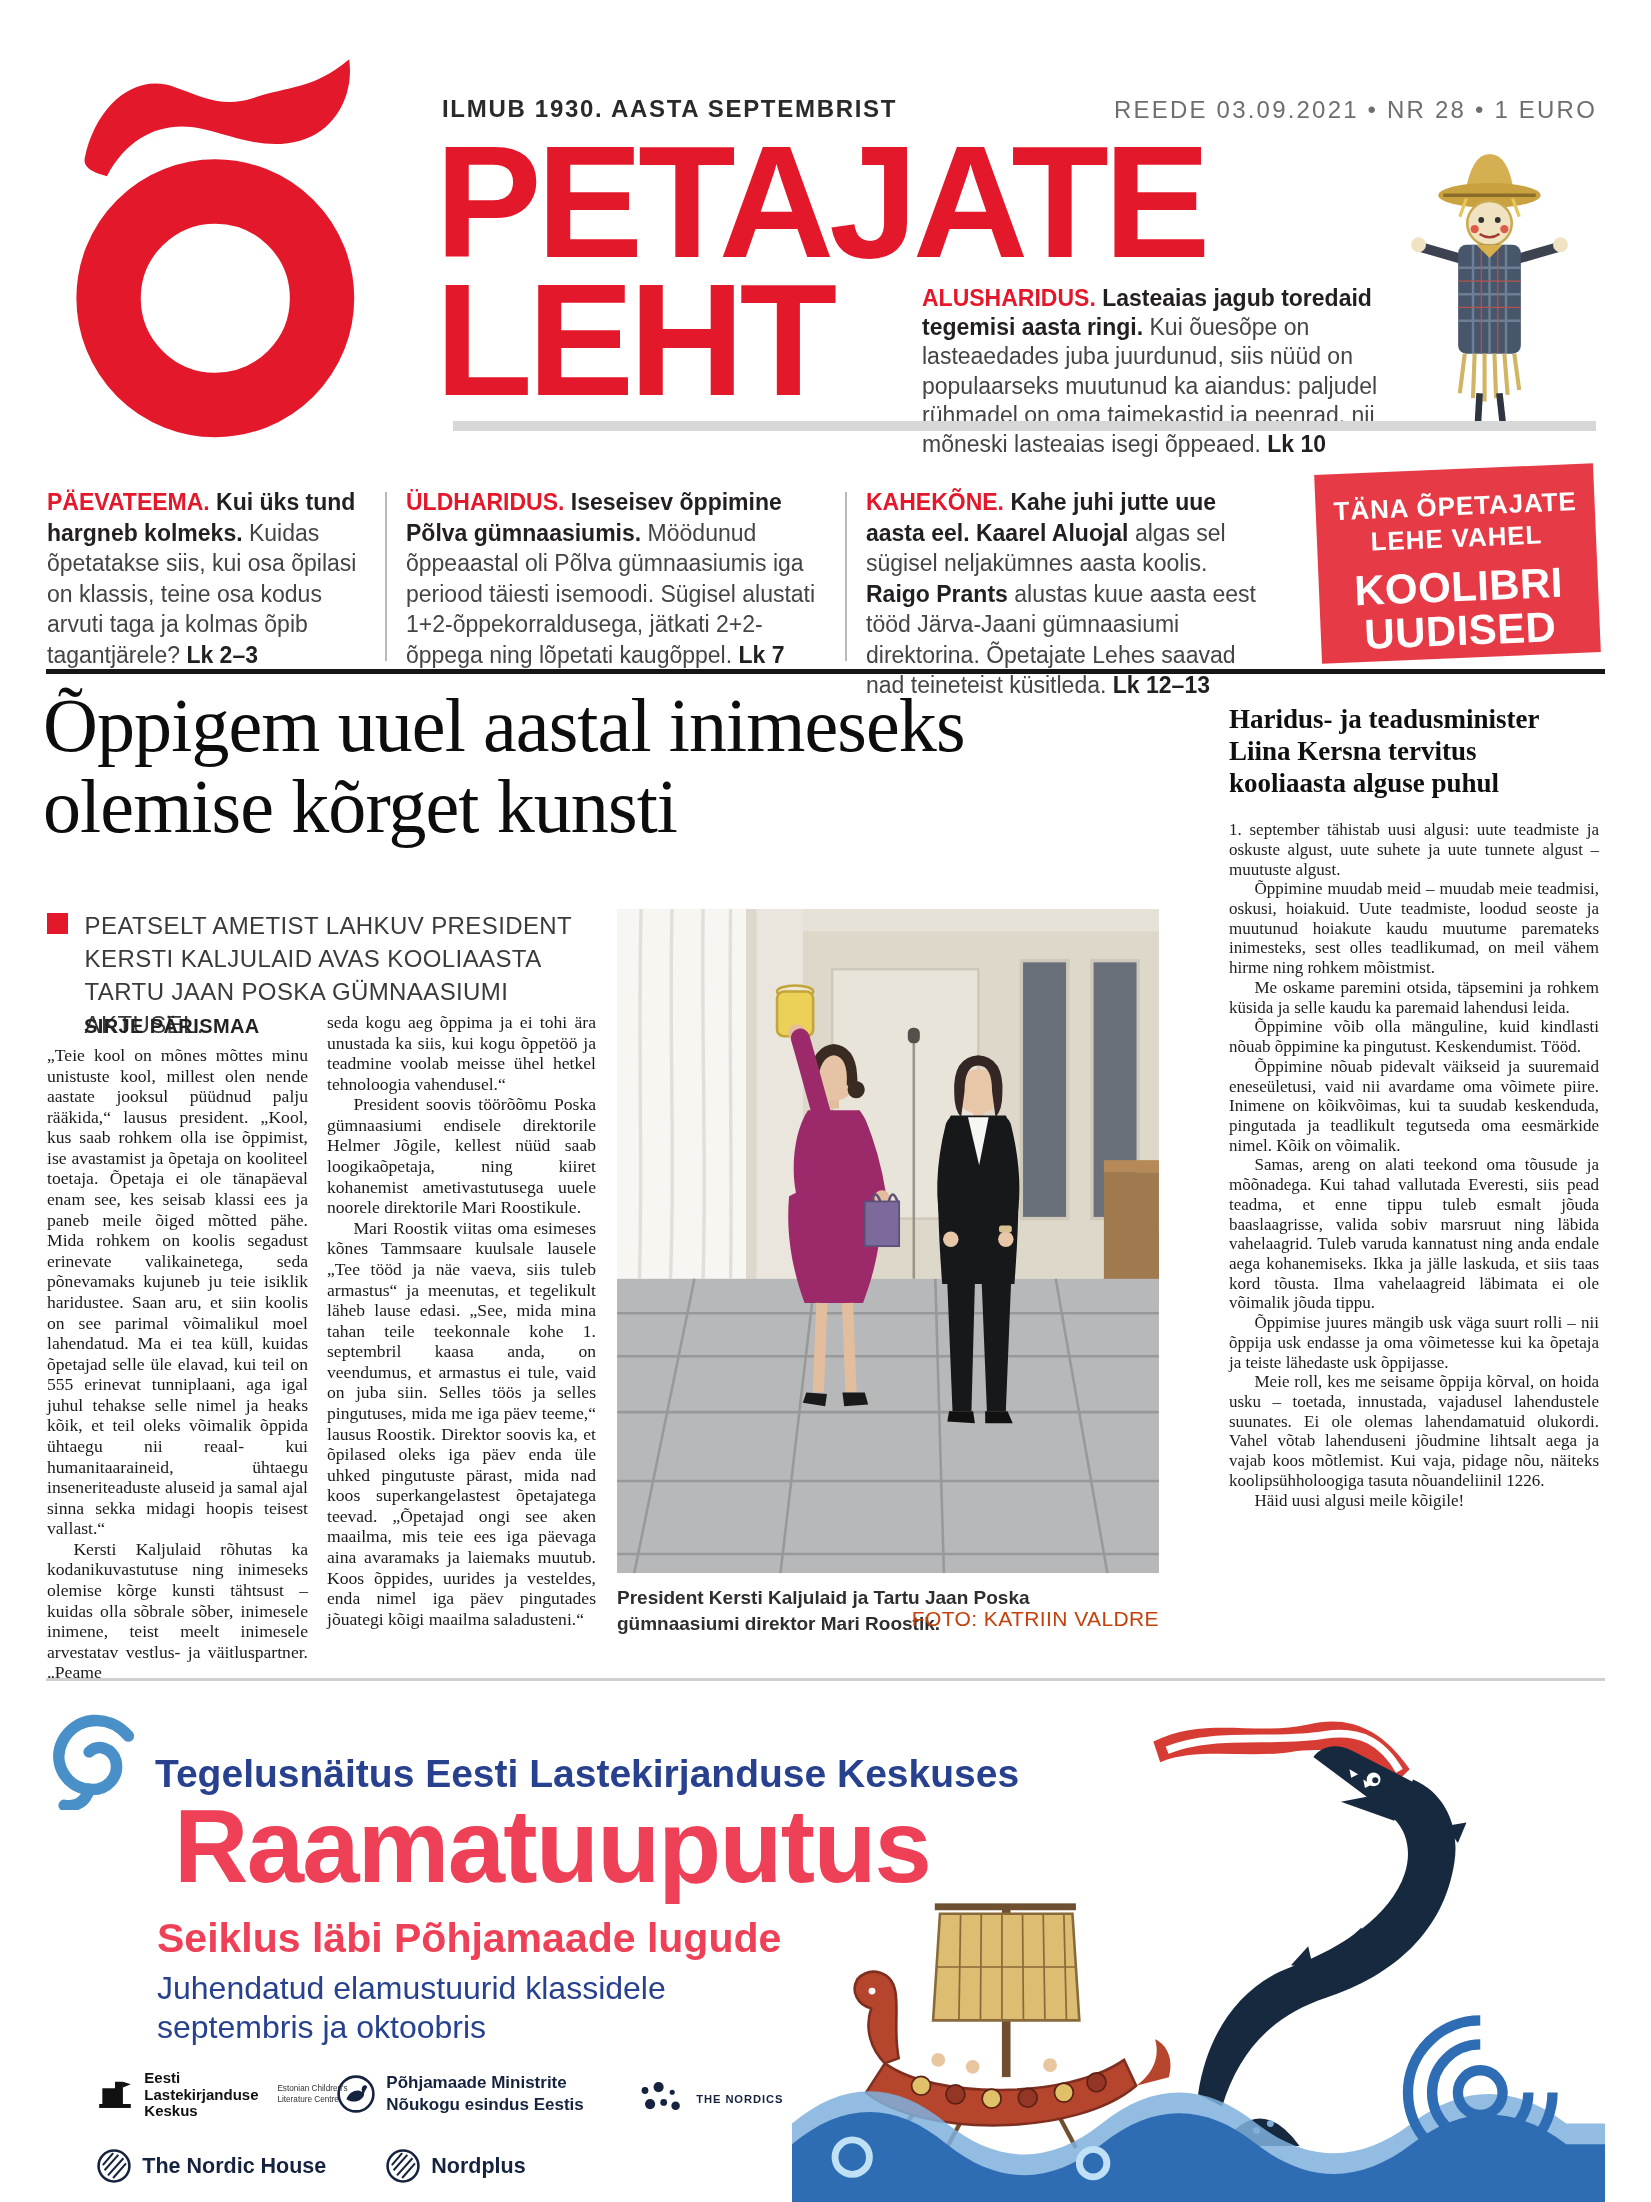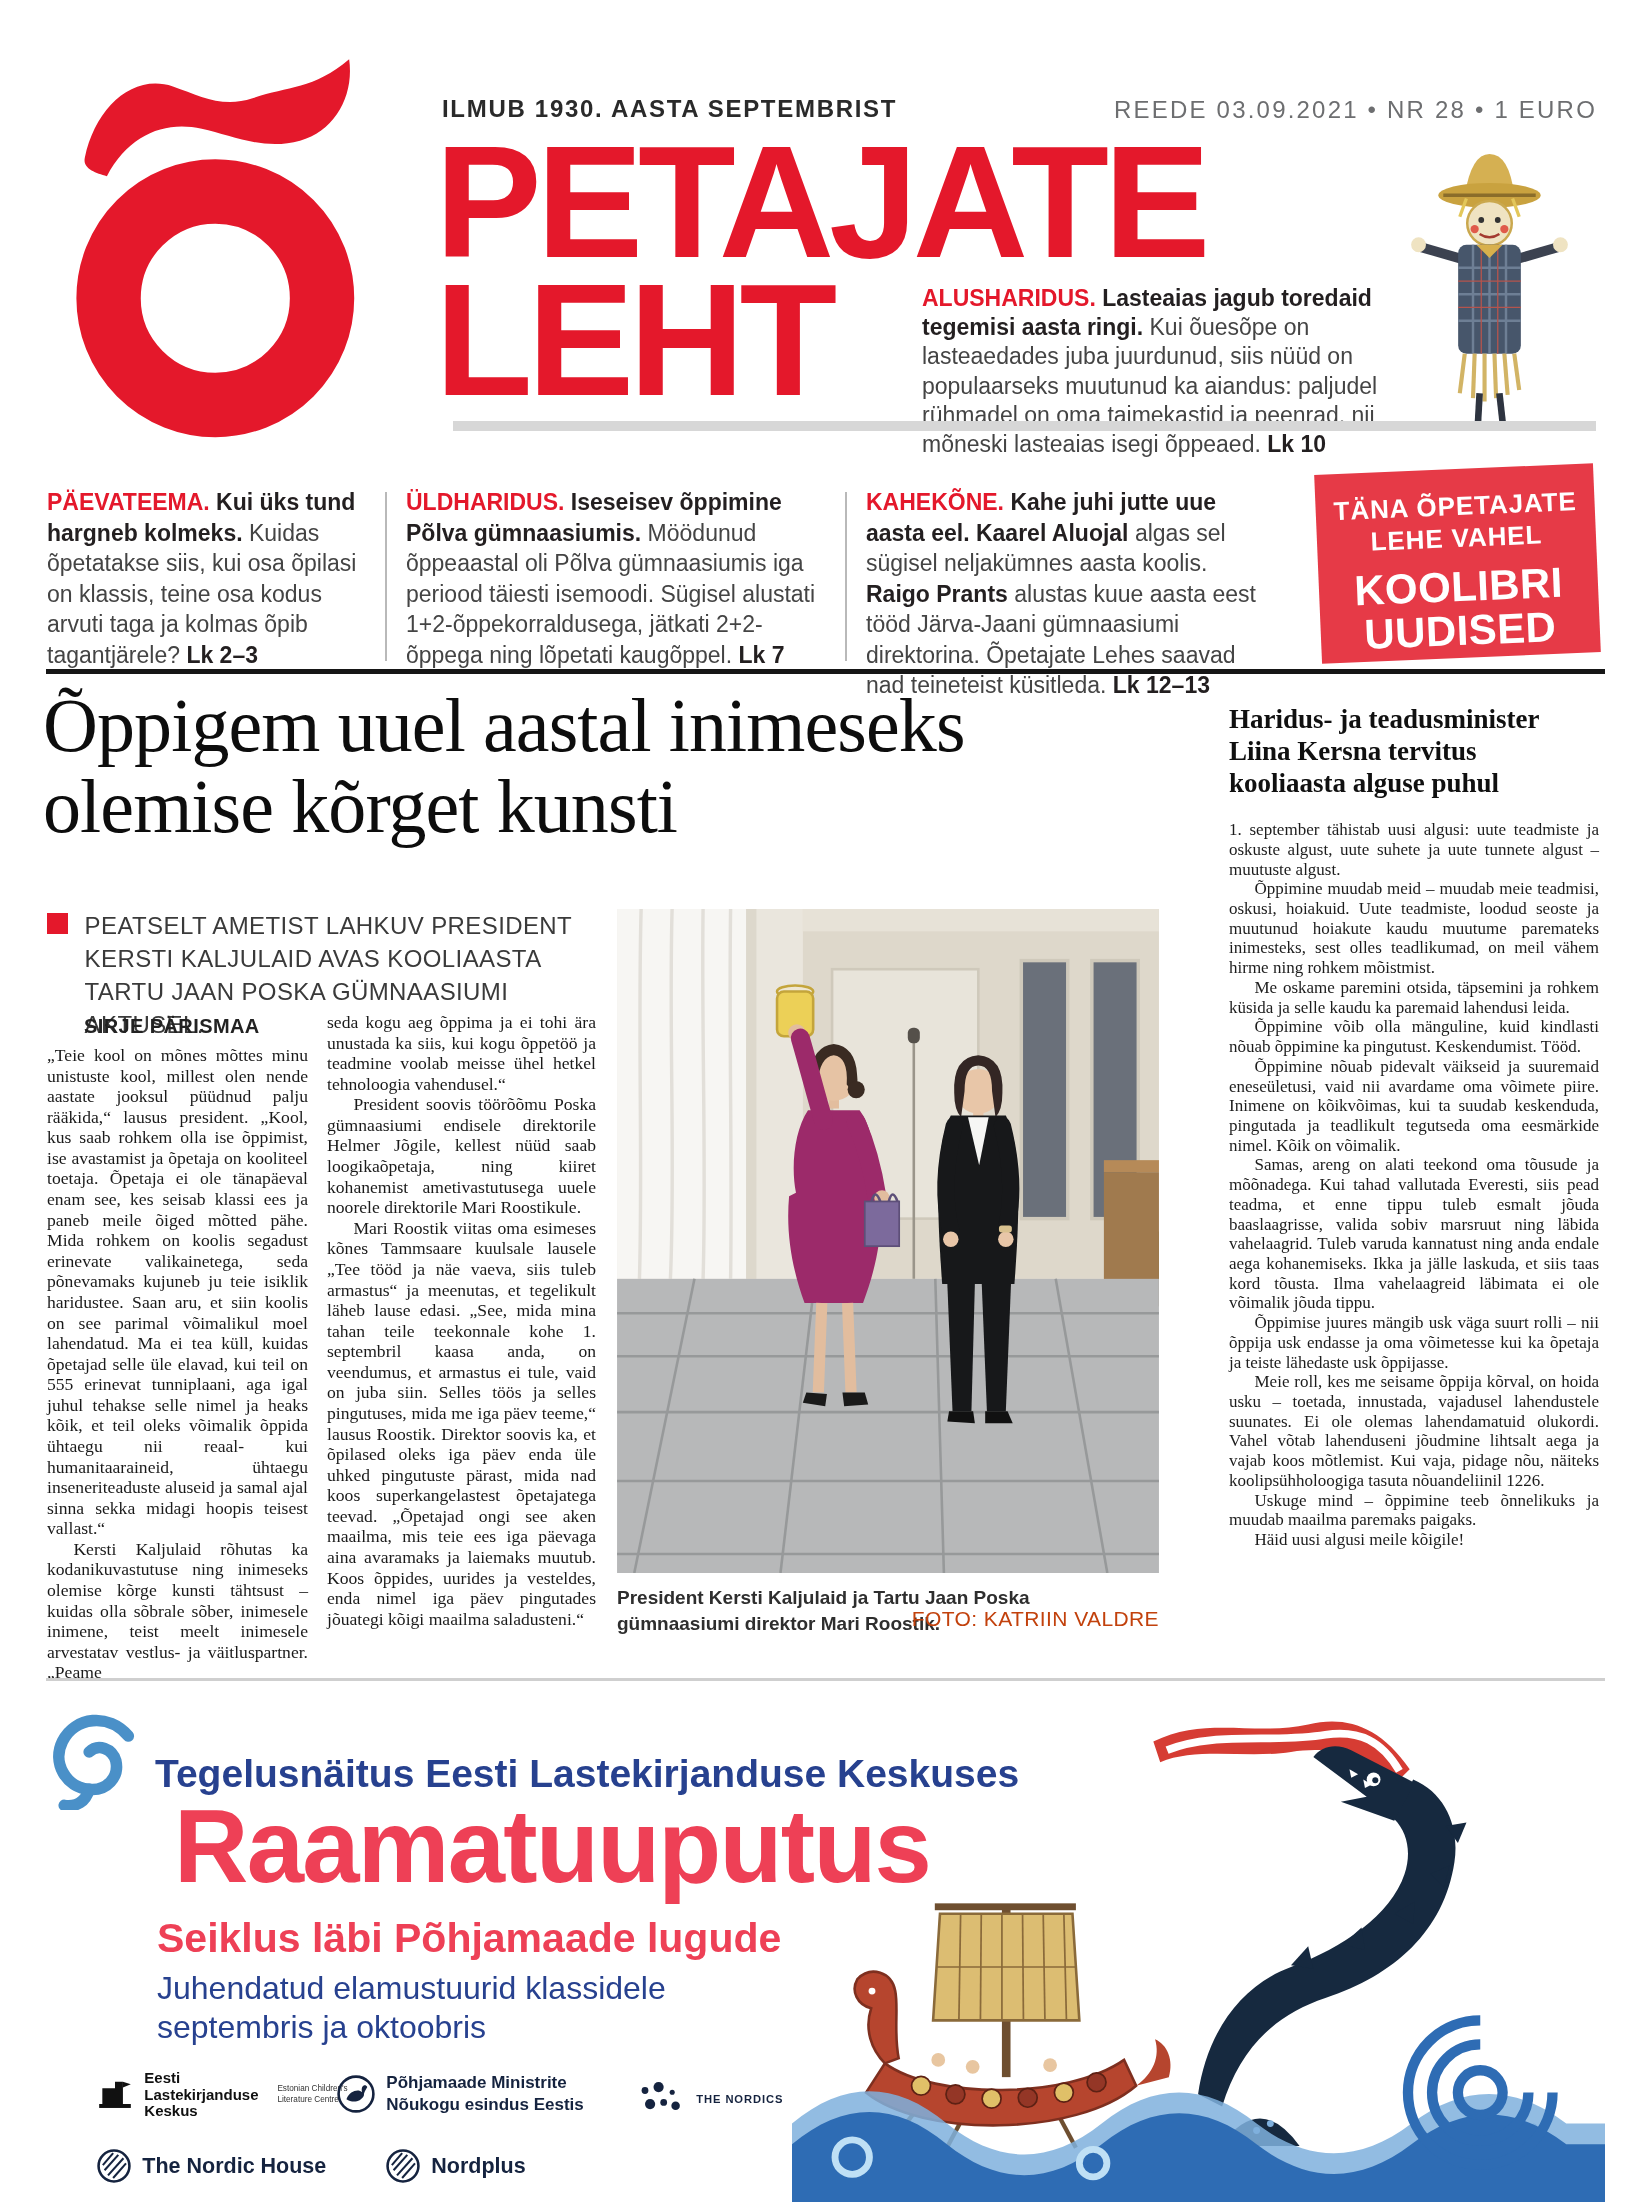--- a/index.html
+++ b/index.html
@@ -278,21 +278,20 @@
     <div class="min-title">Haridus- ja teadusminister Liina Kersna tervitus kooliaasta alguse puhul</div>
     <div class="min-body">
       <p>1. september tähistab uusi algusi: uute teadmiste ja oskuste algust, uute suhete ja uute tunnete algust – muutuste algust.</p>
       <p>Õppimine muudab meid – muudab meie teadmisi, oskusi, hoiakuid. Uute teadmiste, loodud seoste ja muutunud hoiakute kaudu muutume paremateks inimesteks, sest olles teadlikumad, on meil vähem hirme ning rohkem mõistmist.</p>
       <p>Me oskame paremini otsida, täpsemini ja rohkem küsida ja selle kaudu ka paremaid lahendusi leida.</p>
       <p>Õppimine võib olla mänguline, kuid kindlasti nõuab õppimine ka pingutust. Keskendumist. Tööd.</p>
       <p>Õppimine nõuab pidevalt väikseid ja suuremaid eneseületusi, vaid nii avardame oma võimete piire. Inimene on kõikvõimas, kui ta suudab keskenduda, pingutada ja teadlikult tegutseda oma eesmärkide nimel. Kõik on võimalik.</p>
       <p>Samas, areng on alati teekond oma tõusude ja mõõnadega. Kui tahad vallutada Everesti, siis pead teadma, et enne tippu tuleb esmalt jõuda baaslaagrisse, valida sobiv marsruut ning läbida vahelaagrid. Tuleb varuda kannatust ning anda endale aega kohanemiseks. Ikka ja jälle laskuda, et siis taas kord tõusta. Ilma vahelaagreid läbimata ei ole võimalik jõuda tippu.</p>
       <p>Õppimise juures mängib usk väga suurt rolli – nii õppija usk endasse ja oma võimetesse kui ka õpetaja ja teiste lähedaste usk õppijasse.</p>
       <p>Meie roll, kes me seisame õppija kõrval, on hoida usku – toetada, innustada, vajadusel lahendustele suunates. Ei ole olemas lahendamatuid olukordi. Vahel võtab lahenduseni jõudmine lihtsalt aega ja vajab koos mõtlemist. Kui vaja, pidage nõu, näiteks koolipsühholoogiga tasuta nõuandeliinil 1226.</p>
-      <p>Uskuge mind – õppimine teeb õnnelikuks ja muudab maailma paremaks paigaks.</p>
       <p>Häid uusi algusi meile kõigile!</p>
     </div>
   </div>
 
   <div class="abs divider2"></div>
 
   <svg class="abs swirl" width="89" height="100" viewBox="0 0 100 110">
     <path d="M88,28 C66,2 28,6 14,34 C2,58 18,86 44,88 C64,90 78,74 74,56 C70,42 54,36 44,46" stroke="#4a90c8" stroke-width="13" fill="none" stroke-linecap="round"></path>
     <path d="M44,88 C40,102 30,108 16,106" stroke="#4a90c8" stroke-width="13" fill="none" stroke-linecap="round"></path>
   </svg>

